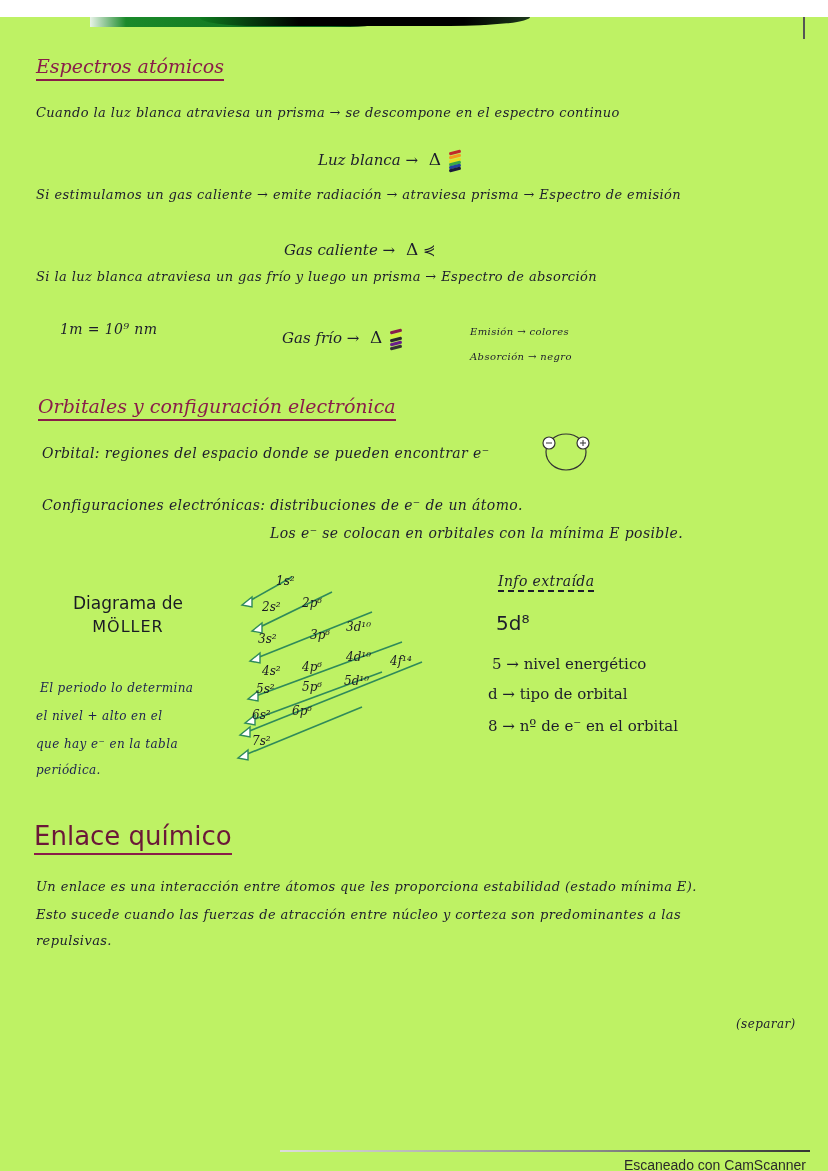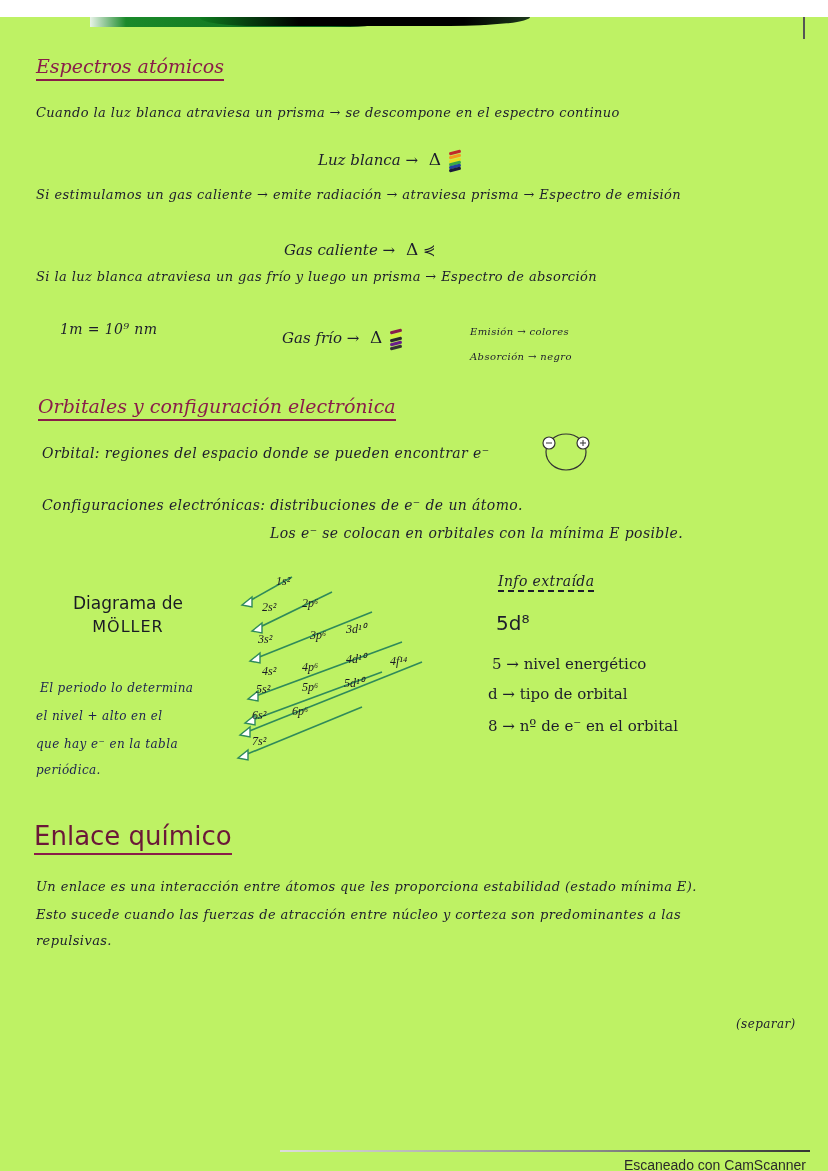--- a/index.html
+++ b/index.html
@@ -37,21 +37,21 @@
 
     .center-line { position: absolute; white-space: nowrap; font-style: italic; font-size: 15px; }
     .prism { display: inline-block; font-style: normal; font-size: 17px; margin-left: 6px; }
     .spectrum { display: inline-block; vertical-align: middle; margin-left: 3px; position: relative; width: 16px; height: 22px; }
     .spectrum span { position: absolute; left: 0; width: 12px; height: 3px; border-radius: 1px; transform: rotate(-15deg); }
 
     .diagram-title { position: absolute; font-family: "DejaVu Sans", sans-serif; font-size: 17px; color: #1a1a24; text-align: center; }
     .small { font-size: 10px; }
 
     .mol-diagram { position: absolute; left: 232px; top: 555px; width: 200px; height: 200px; }
-    .mol-label { position: absolute; font-style: italic; font-size: 12px; white-space: nowrap; color: #1a1a24; font-family: Liberation Serif, serif; }
+    .mol-label { position: absolute; font-style: italic; font-size: 12px; white-space: nowrap; color: #1a1a24; }
 
     .info-line { position: absolute; white-space: nowrap; font-size: 15px; }
     .footer { position: absolute; right: 22px; top: 1140px; font-family: "Liberation Sans", sans-serif; font-size: 14px; color: #2a2a2a; }
     .orbital-icon { position: absolute; left: 538px; top: 413px; }
   </style>
 </head>
 <body>
 
 <div class="scan">
   <div class="top-band"></div>

